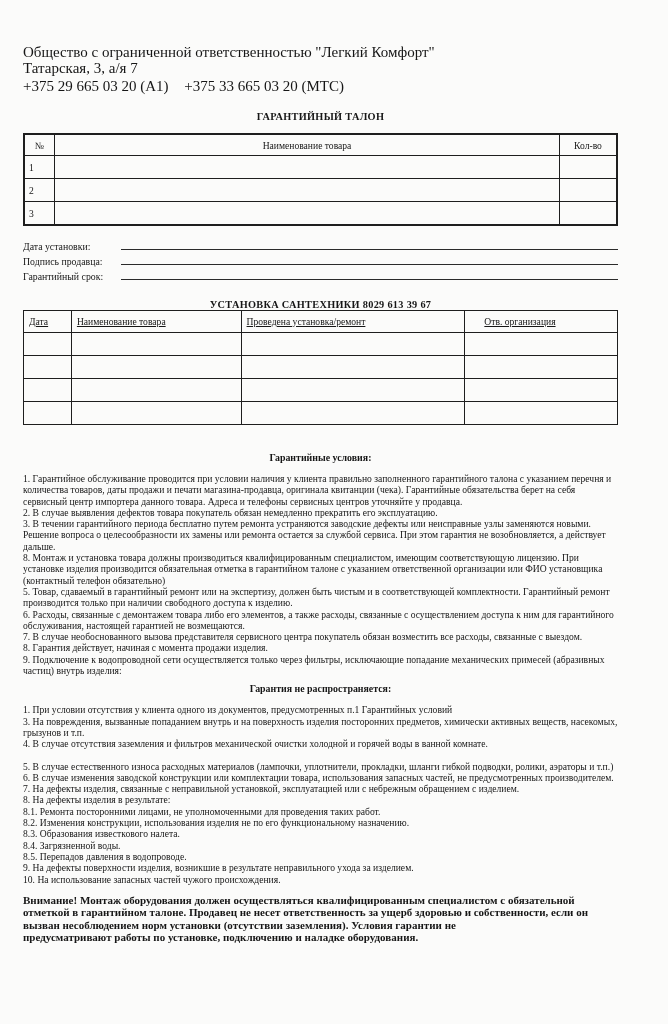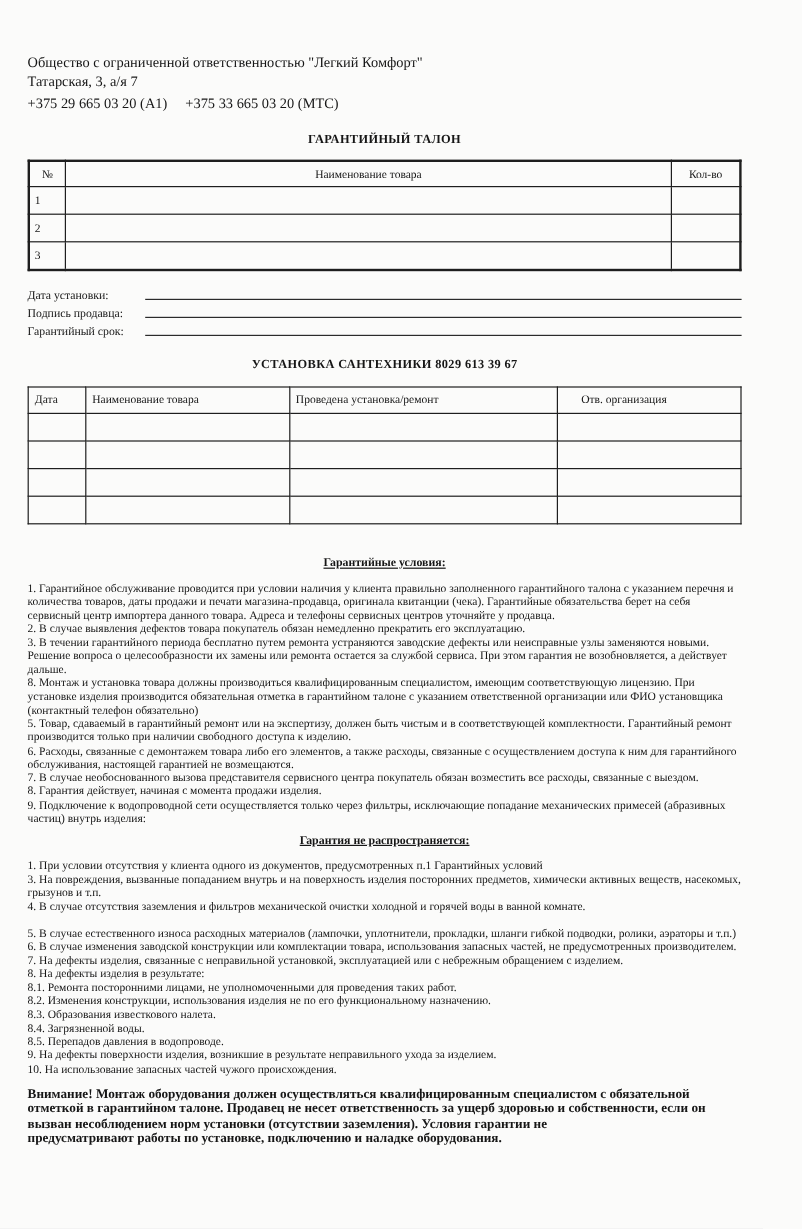--- a/index.html
+++ b/index.html
@@ -3,49 +3,49 @@
 <meta charset="utf-8">
 <style>
   html,body { margin:0; padding:0; background:#e8e8e8; }
   .page {
     width:668px; height:1024px; margin:0 auto; background:#fbfbfa;
     font-family:"Liberation Serif","DejaVu Serif",serif; color:#161616;
     overflow:hidden; position:relative;
   }
   .content { padding:44px 50px 0 23px; }
 
-  .hdr { font-size:12px; line-height:16px; }
+  .hdr { font-size:15px; line-height:16px; }
   .phones { margin-top:2px; }
   .phones span { margin-right:12px; }
 
   .doc-title { margin-top:17px; text-align:center; font-weight:bold; font-size:10.3px; letter-spacing:.3px; }
 
   table { width:100%; border-collapse:collapse; table-layout:fixed; }
   .t1 { margin-top:11px; border:2px solid #1e1e1e; }
   .t1 th, .t1 td { border:1px solid #1e1e1e; font-size:9.6px; font-weight:normal; padding:0 4px; }
   .t1 th { height:20px; text-align:center; }
   .t1 td { height:22px; text-align:left; vertical-align:middle; }
   .t1 .c-num { width:21px; }
   .t1 .c-qty { width:48px; }
 
   .fields { margin-top:11px; font-size:9.8px; }
   .field-row { display:flex; height:15px; align-items:flex-end; }
   .field-label { width:98px; flex:none; }
   .field-line { flex:1; border-bottom:1.2px solid #2b2b2b; margin-bottom:2px; }
 
-  .t2 { margin-top:12px; border:1.5px solid #1e1e1e; }
+  .t2 { border:1.5px solid #1e1e1e;text-decoration:underline; }
   .t2 th, .t2 td { border:1px solid #1e1e1e; font-size:9.6px; font-weight:normal; padding:0 5px; }
   .t2 th { height:21px; text-align:left; vertical-align:middle; }
   .t2 td { height:22px; }
   .t2 .c-date { width:7%; }
   .t2 .c-name { width:29.5%; }
   .t2 .c-work { width:39.5%; }
   .t2 .c-org  { width:24%;padding-left:19px; }
 
-  .sec-title { margin-top:27px; text-align:center; font-weight:bold; font-size:9.9px;text-decoration:underline; }
+  .sec-title { margin-top:27px; text-align:center; font-weight:bold; font-size:9.9px; }
   .sec-title.second { margin-top:7px; }
 
   .list { margin-top:10px; font-size:9.6px; line-height:11.3px; }
   .li { }
   .li.gap { margin-top:11px; }
 
   .warning { margin-top:9px; font-weight:bold; font-size:11px; line-height:12.5px; }
 </style>
 </head>
 <body>

